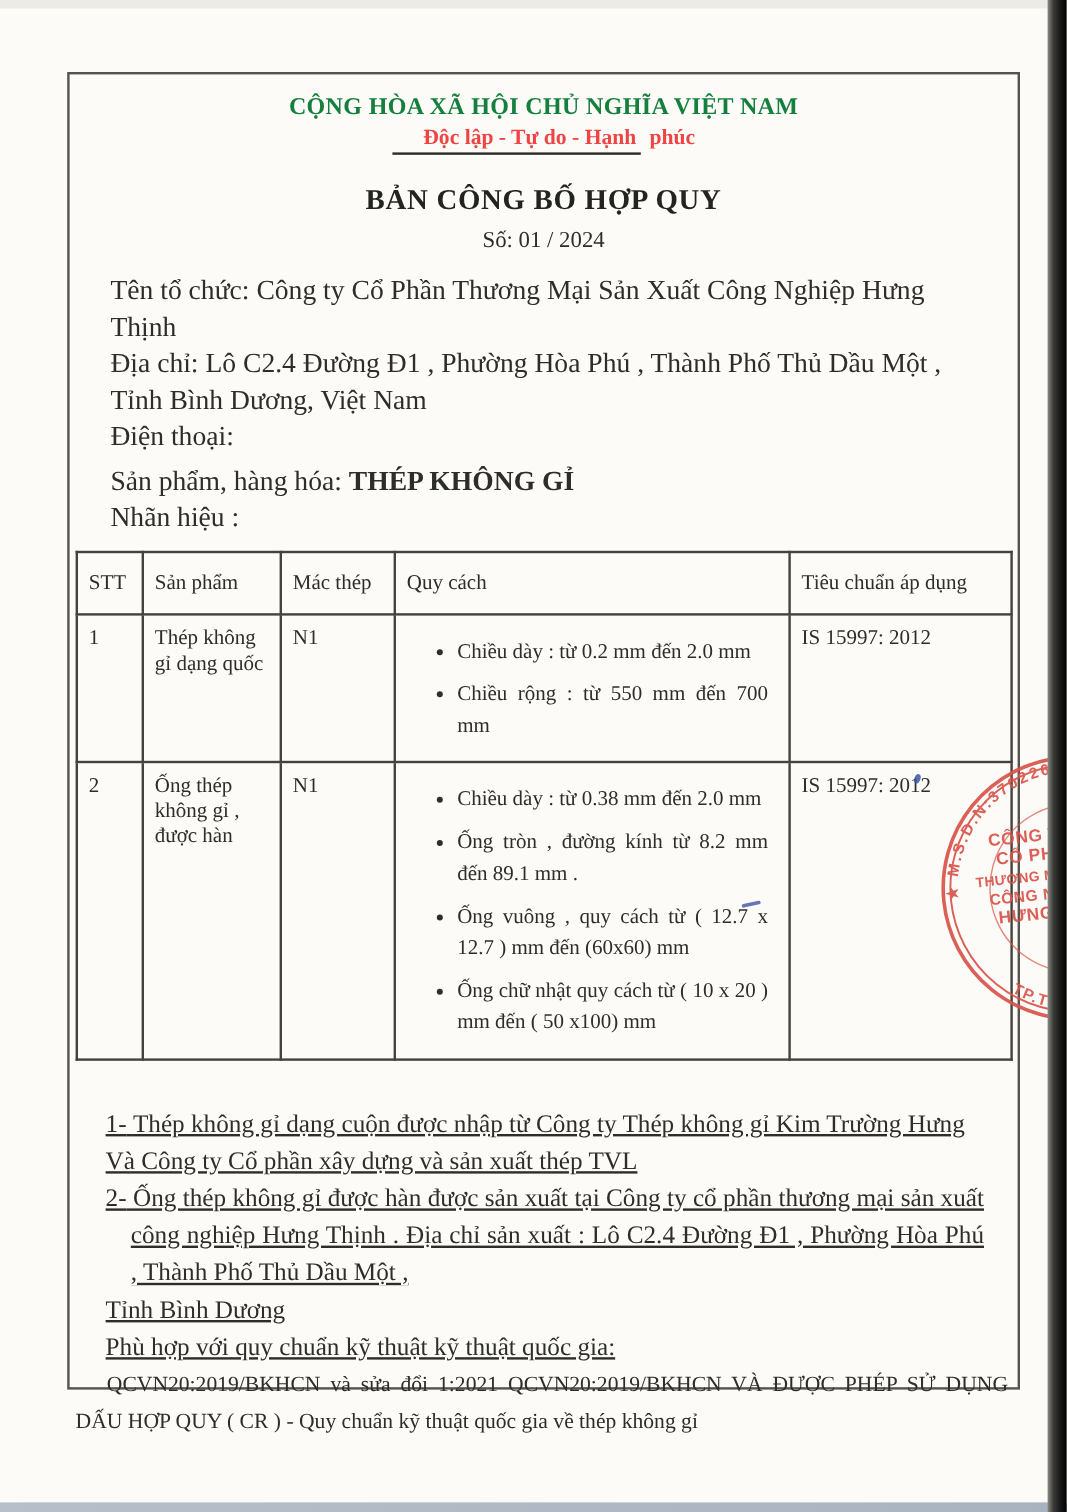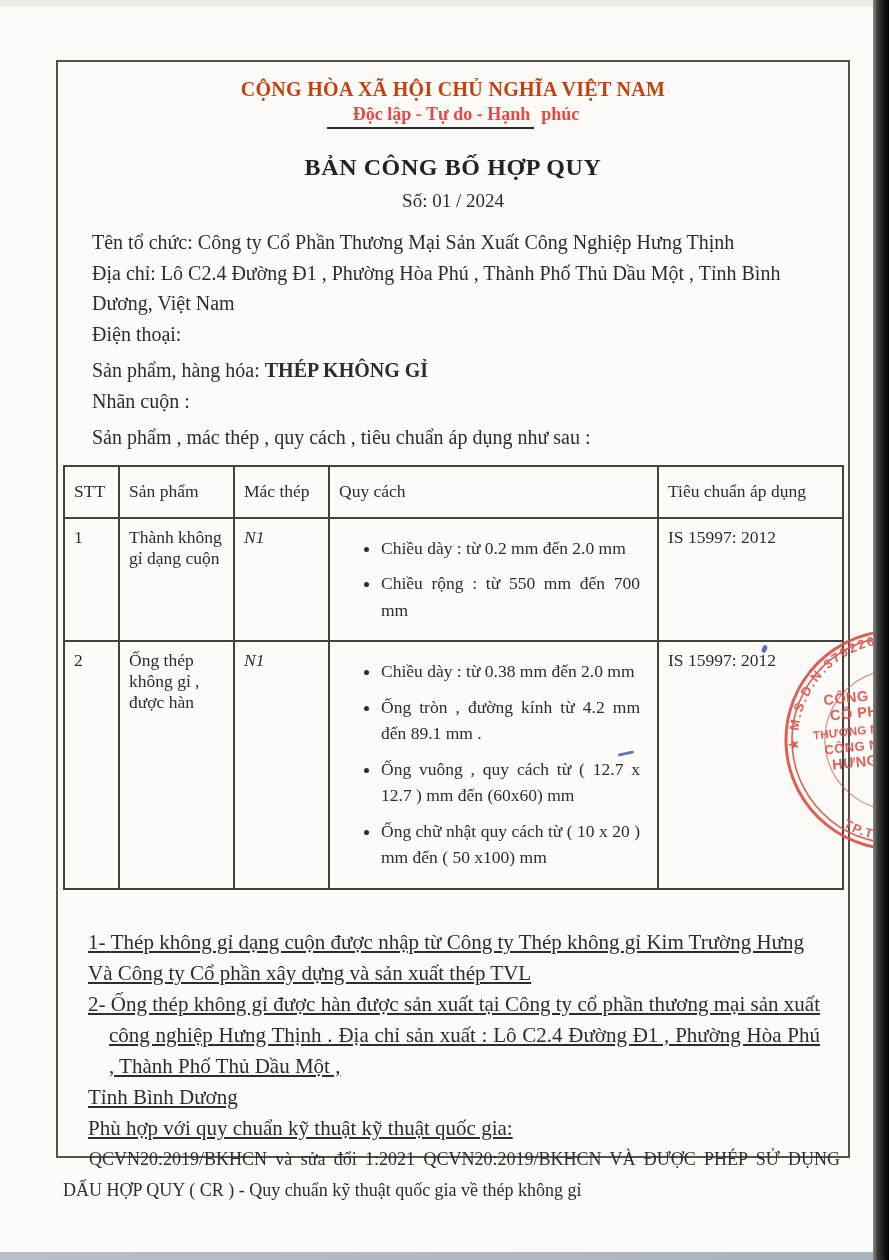--- a/index.html
+++ b/index.html
@@ -12,43 +12,43 @@
   .scan-top{position:absolute;top:0;left:0;width:100%;height:7px;background:#edebe5;z-index:6;}
   .scan-right{position:absolute;top:0;right:0;width:16px;height:100%;z-index:9;
     background:linear-gradient(to right,#8a8a85 0%,#3a3a38 30%,#161616 70%,#000 100%);}
   .scan-bottom{position:absolute;bottom:0;left:0;width:100%;height:8px;z-index:8;
     background:linear-gradient(to right,#b7bfca,#a9b2bf);}
   .frame{
     position:absolute;left:56px;top:60px;width:794px;height:1098px;
     border:2px solid #55534e;box-sizing:border-box;background:transparent;
   }
   .center{text-align:center;}
-  .nat{margin-top:16px;font-size:20px;font-weight:bold;letter-spacing:.3px;color:#c2410c;}
+  .nat{margin-top:16px;font-size:20px;font-weight:bold;letter-spacing:.3px;color:#15803d;}
   .motto{margin-top:3px;font-size:18px;font-weight:bold;color:#ef4444;}
   .motto-ul{border-bottom:2.5px solid #2b2b28;padding:0 4px 2px 26px;display:inline-block;}
   .motto-tail{margin-left:7px;}
   .title{margin-top:25px;font-size:24px;font-weight:bold;letter-spacing:.6px;color:#232320;}
   .so{margin-top:9px;font-size:19px;}
-  .para{font-size:20px;line-height:30.5px;margin:0;padding:0 26px 0 34px;}
+  .para{font-size:23px;line-height:30.5px;margin:0;padding:0 26px 0 34px;}
   .para.first{margin-top:15px;}
   .para.gap{margin-top:6px;}
   .bold{font-weight:bold;}
   table.spec{
     border-collapse:collapse;margin:12px 0 0 5px;width:779px;
     font-size:17.5px;table-layout:fixed;
   }
   table.spec th,table.spec td{
     border:2px solid #44423d;vertical-align:top;font-weight:normal;
     text-align:left;padding:8px 9px;box-sizing:border-box;
   }
   table.spec th{vertical-align:middle;height:52px;padding:9px 9px;}
   .th-stt,.cell-stt{text-align:center;}
   .cell-stt{padding-top:11px;}
   .cell-sp{text-align:justify;padding:11px 13px;}
-  .cell-mt{text-align:center;padding-top:11px;font-style:italic;}
+  .cell-mt{text-align:center;padding-top:11px;}
   .cell-qc{padding:4px 4px;}
   .cell-qc ul{margin:8px 0 0 0;padding-left:42px;}
   .cell-qc li{margin-bottom:9px;line-height:26.5px;text-align:justify;padding-right:8px;}
   .cell-tc{padding:11px 10px;}
   .row-1 td{height:100px;}
   .row-2 td{height:237px;}
   .notes{margin-top:37px;font-size:21px;line-height:31px;padding:0 28px 0 30px;text-decoration:underline;}
   .notes p{margin:0;}
   .note-hang{padding-left:21px;text-indent:-21px;text-align:justify;}
   .province{margin-top:0;}
@@ -81,22 +81,21 @@
     <div class="center title">BẢN CÔNG BỐ HỢP QUY</div>
 
     <div class="center so">Số: 01 / 2024</div>
 
     <p class="para first">Tên tổ chức: Công ty Cổ Phần Thương Mại Sản Xuất Công Nghiệp Hưng Thịnh</p>
     <p class="para">Địa chỉ: Lô C2.4 Đường Đ1 , Phường Hòa Phú , Thành Phố Thủ Dầu Một , Tỉnh Bình Dương, Việt Nam</p>
     <p class="para">Điện thoại:</p>
 
     <p class="para gap"><span>Sản phẩm, hàng hóa:</span>&nbsp;<span class="bold">THÉP KHÔNG GỈ</span></p>
 
-    <p class="para">Nhãn cuộn :</p>
-    <p class="para gap">Sản phẩm , mác thép , quy cách , tiêu chuẩn áp dụng như sau :</p>
+    <p class="para">Nhãn hiệu :</p>
 
     <table class="spec">
       <colgroup>
         <col style="width:55px">
           <col style="width:115px">
           <col style="width:95px">
         <col style="width:329px">
           <col style="width:185px">
       </colgroup>
       <thead>
@@ -104,38 +103,38 @@
           <th class="th-stt">STT</th>
           <th>Sản phẩm</th>
           <th>Mác thép</th>
           <th>Quy cách</th>
           <th>Tiêu chuẩn áp dụng</th>
         </tr>
       </thead>
       <tbody>
         <tr class="row-1">
           <td class="cell-stt">1</td>
-          <td class="cell-sp">Thành không gỉ dạng cuộn</td>
+          <td class="cell-sp">Thép không gỉ dạng quốc</td>
           <td class="cell-mt">N1</td>
           <td class="cell-qc">
             <ul>
               <li>Chiều dày : từ 0.2 mm đến 2.0 mm</li>
               <li>Chiều rộng : từ 550 mm đến 700 mm</li>
             </ul>
           </td>
           <td class="cell-tc">IS 15997: 2012</td>
         </tr>
         <tr class="row-2">
           <td class="cell-stt">2</td>
           <td class="cell-sp">Ống thép không gỉ , được hàn</td>
           <td class="cell-mt">N1</td>
           <td class="cell-qc">
             <ul>
               <li>Chiều dày : từ 0.38 mm đến 2.0 mm</li>
-              <li>Ống tròn , đường kính từ 4.2 mm đến 89.1 mm .</li>
+              <li>Ống tròn , đường kính từ 8.2 mm đến 89.1 mm .</li>
               <li>Ống vuông , quy cách từ ( 12.7 x 12.7 ) mm đến (60x60) mm</li>
               <li>Ống chữ nhật quy cách từ ( 10 x 20 ) mm đến ( 50 x100) mm</li>
             </ul>
           </td>
           <td class="cell-tc">IS 15997: 2012</td>
         </tr>
       </tbody>
     </table>
 
     <div class="notes">

